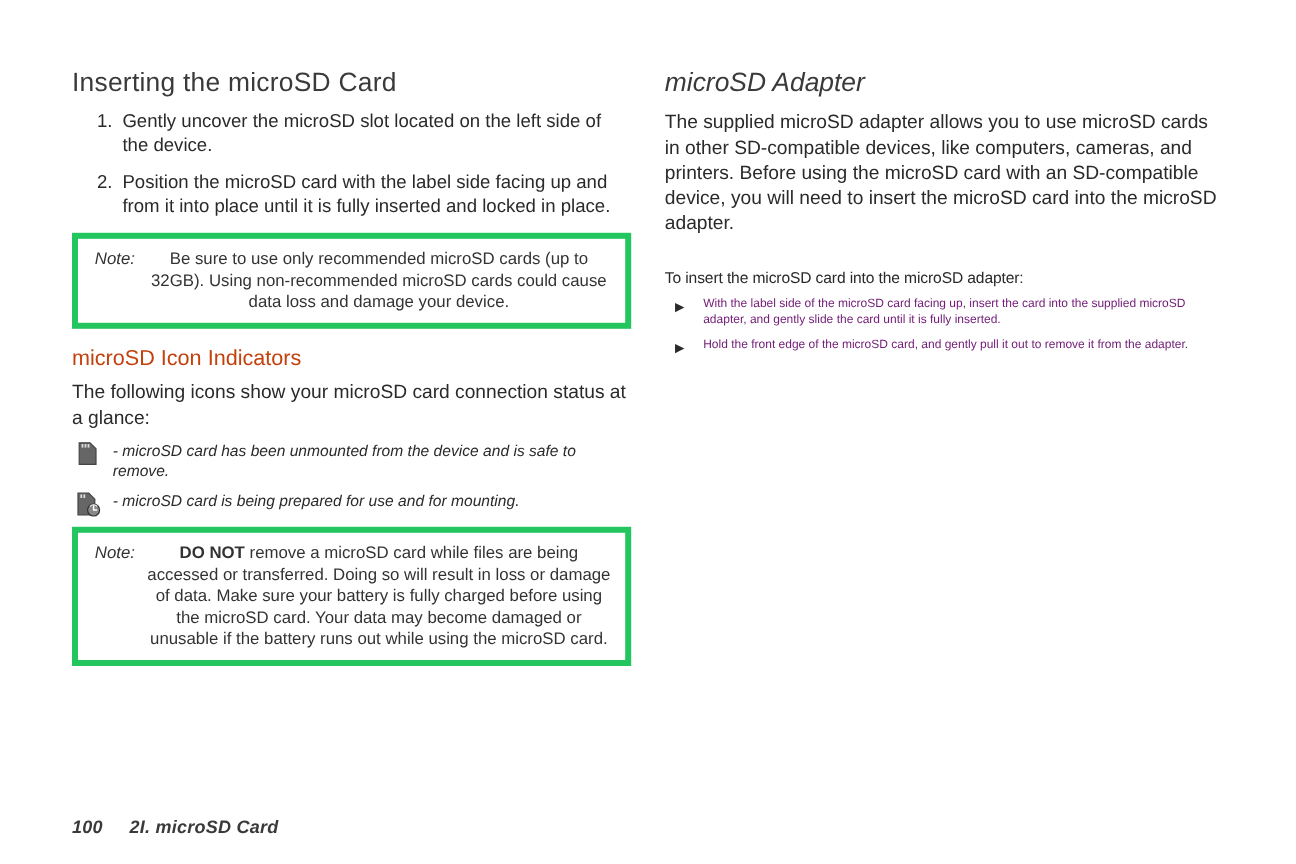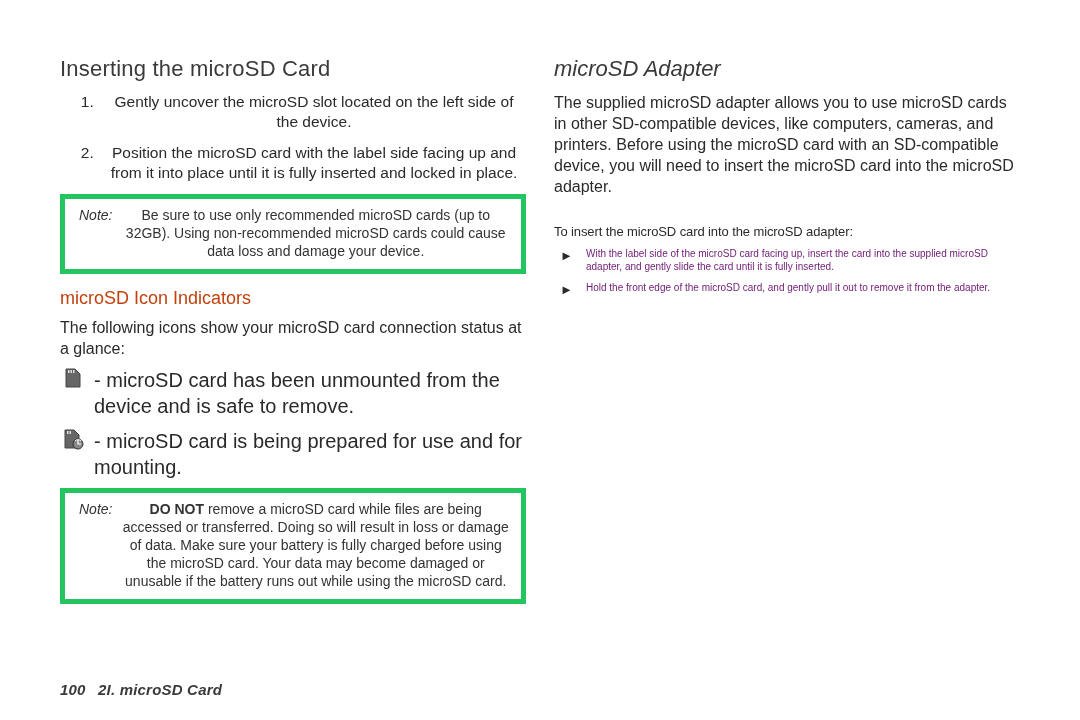--- a/index.html
+++ b/index.html
@@ -42,21 +42,21 @@
     margin-top: 14px;
     margin-bottom: 8px;
   }
   ol.numlist {
     list-style: decimal;
     padding-left: 38px;
     font-size: 15.5px;
     line-height: 1.32;
     color: #2a2a2a;
   }
-  ol.numlist li { margin-bottom: 10px; padding-left: 4px; text-align: center; }
+  ol.numlist li { margin-bottom: 10px; padding-left: 4px; }
   .para {
     font-size: 16px;
     line-height: 1.32;
     color: #2a2a2a;
     margin-bottom: 8px;
   }
   .lead {
     font-size: 13px;
     color: #2a2a2a;
     margin: 26px 0 8px 0;
@@ -76,24 +76,25 @@
     display: inline-block;
     padding-right: 2px;
   }
   .notebox .nlabel::after { content: ""; }
   .notebox .donot { font-weight: 700; font-style: normal; }
   .noteflex { display: flex; gap: 6px; align-items: flex-start; }
   .notetext { flex: 1; text-align: center; }
   .iconrow {
     display: flex;
     gap: 8px;
-    font-size: 20px;
+    font-size: 13px;
     line-height: 1.32;
     margin: 6px 0 8px 0;
     color: #2a2a2a;
+    font-style: italic;
   }
   .iconbox {
     flex: 0 0 26px;
     height: 22px;
     display: flex;
     align-items: flex-start;
     justify-content: center;
   }
   .bulletlist {
     padding-left: 28px;
@@ -118,21 +119,21 @@
   .footer {
     position: absolute;
     left: 60px;
     bottom: 22px;
     font-size: 15px;
     font-style: italic;
     font-weight: 700;
     color: #3a3a3a;
     letter-spacing: 0.2px;
   }
-  .footer .pagenum { margin-right: 8px; }
+  .footer .pagenum { margin-right: 18px; }
 </style>
 </head>
 <body>
 
 <div class="page">
 
   <div class="col">
     <div class="h1">Inserting the microSD Card</div>
 
     <ol class="numlist">

